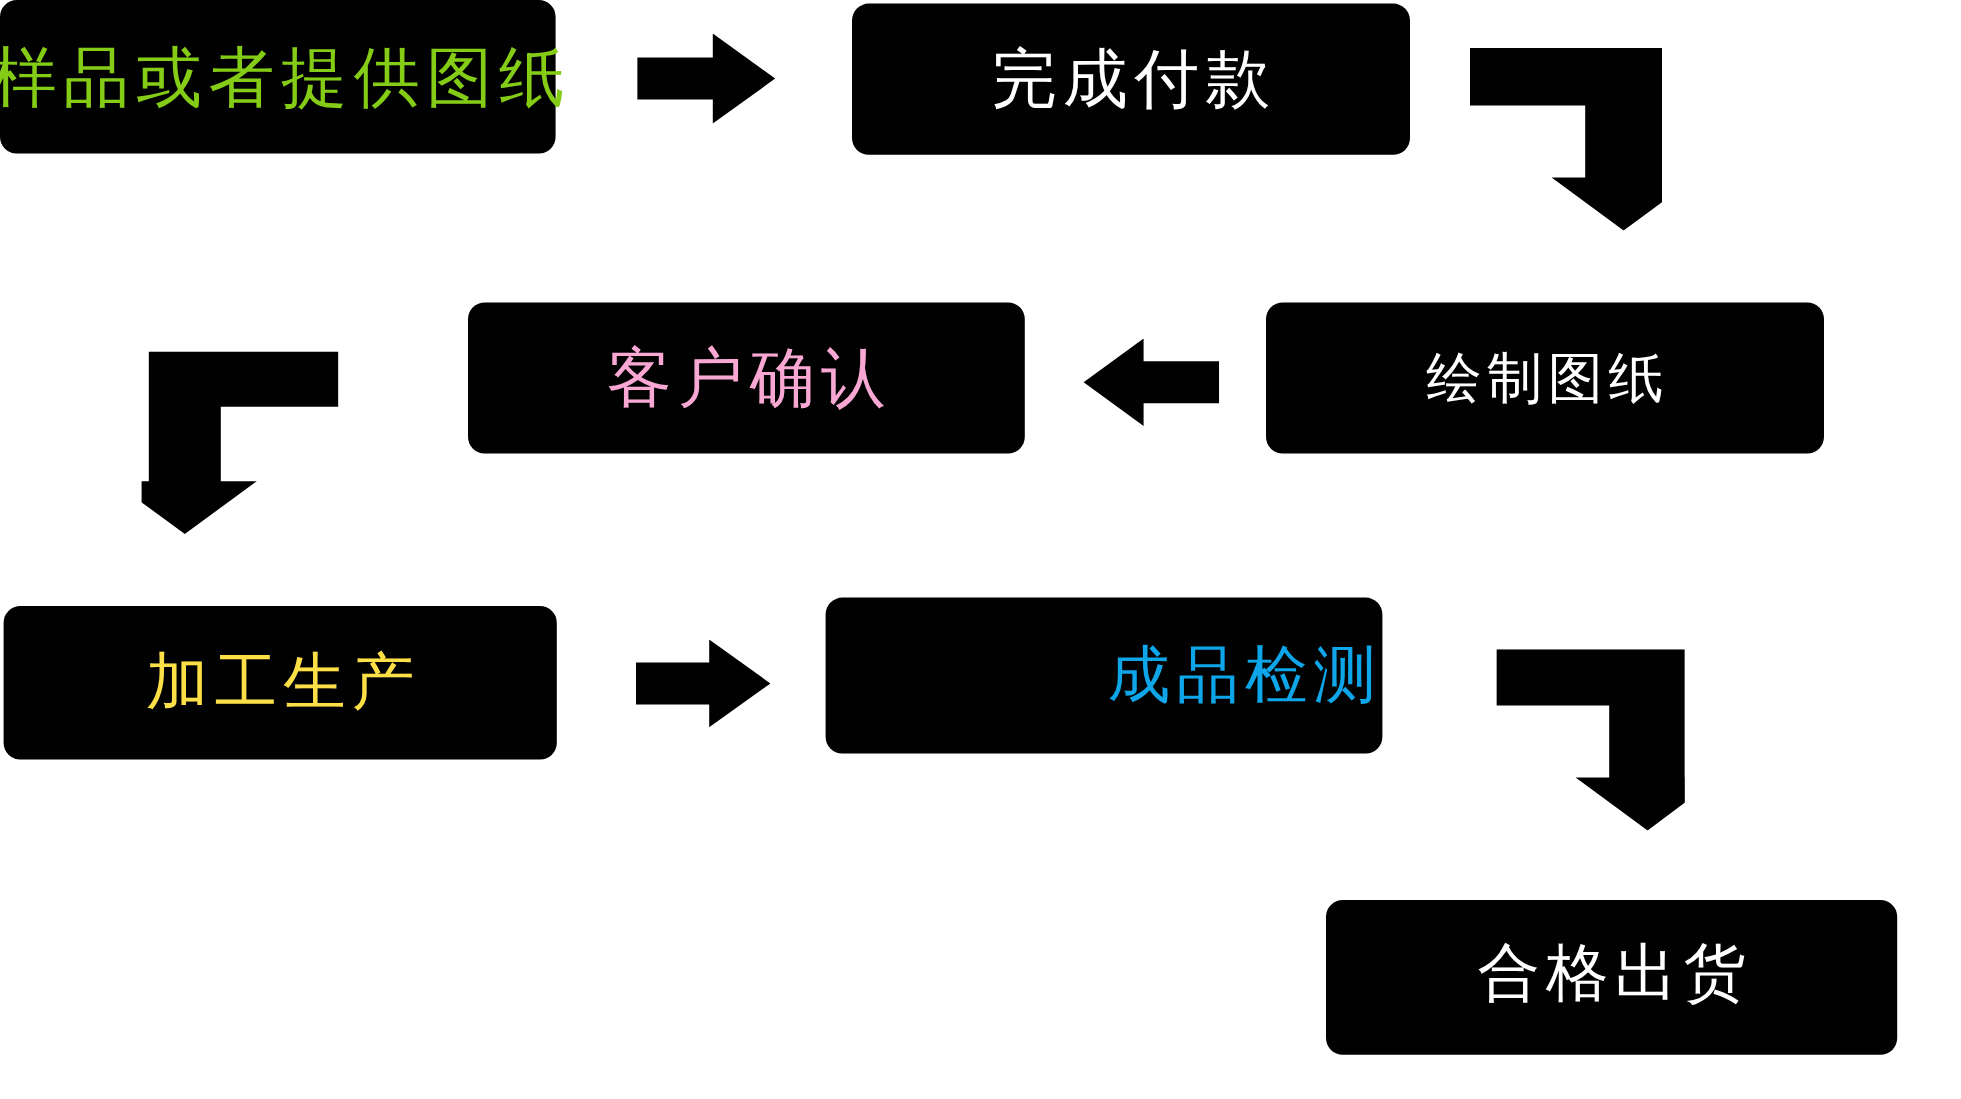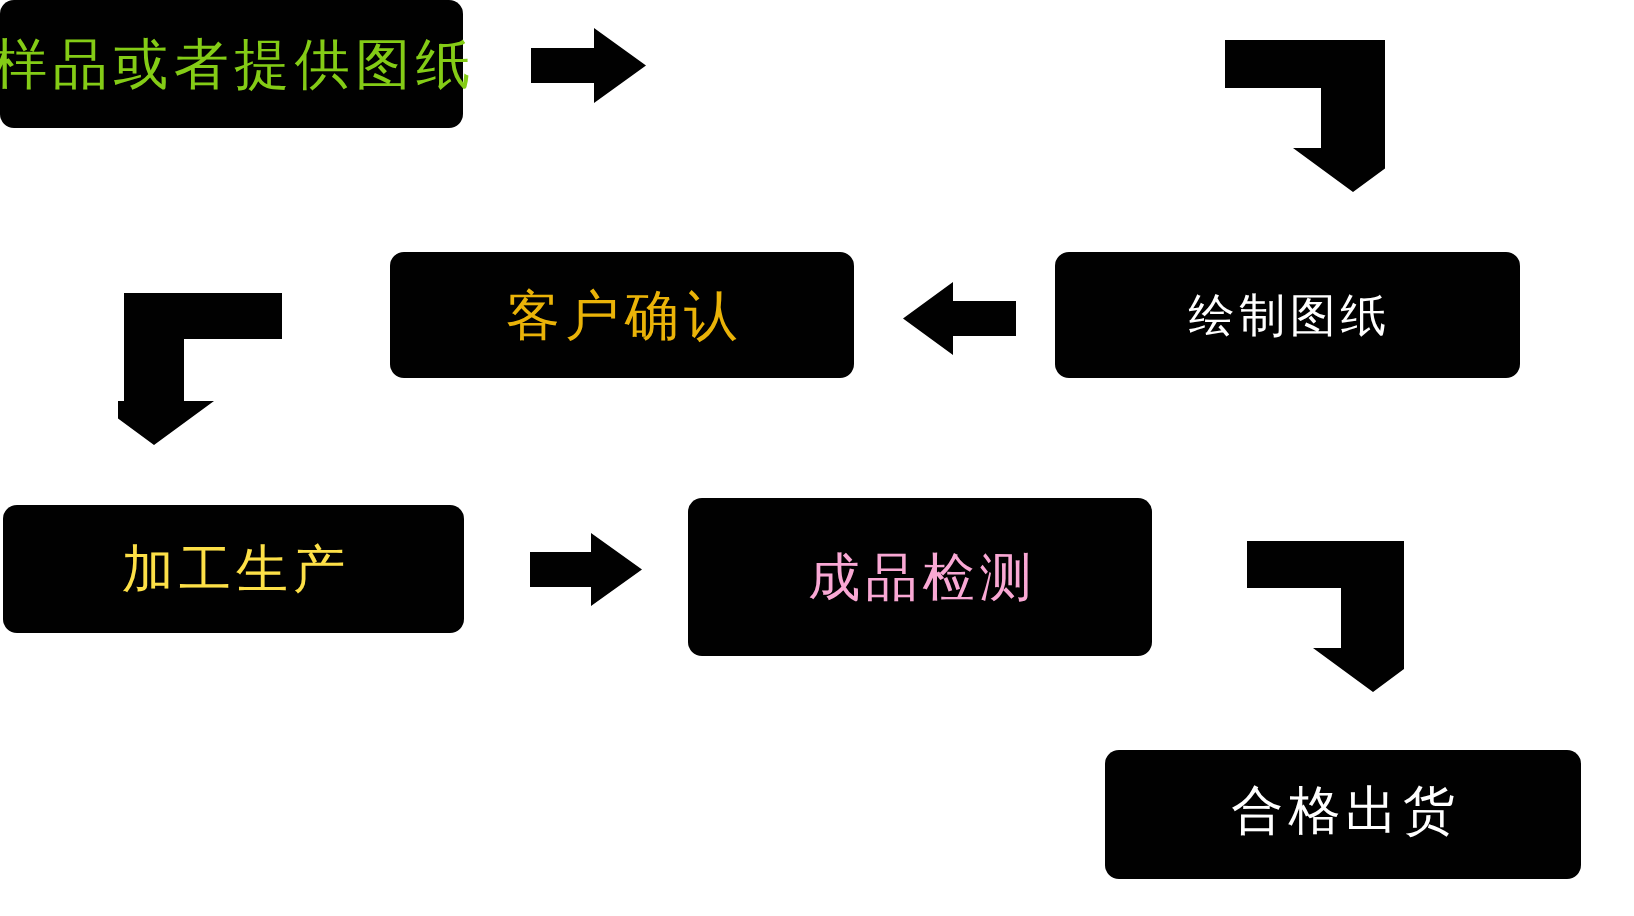--- a/index.html
+++ b/index.html
@@ -46,34 +46,37 @@
 </style>
 </head>
 <body>
 
 <div id="canvas" style="background: rgb(255, 255, 255);">
 
   <div class="node" id="n0" style="left: 0px; top: 0px; width: 463px; height: 128px; font-size: 55px; background: rgb(1, 1, 1); color: #84cc16;">
     <span class="node-label">样品或者提供图纸</span>
   </div>
 
+  <div class="node" id="n1" style="left: 710px; top: 3px; width: 465px; height: 126px; font-size: 54px; background: rgb(1, 1, 1); color: rgb(255, 255, 255);">
+    <span class="node-label">完成付款</span>
+  </div>
 
   <div class="node" id="n2" style="left: 1055px; top: 252px; width: 465px; height: 126px; font-size: 46px; background: rgb(1, 1, 1); color: rgb(255, 255, 255);">
     <span class="node-label">绘制图纸</span>
   </div>
 
-  <div class="node" id="n3" style="left: 390px; top: 252px; width: 464px; height: 126px; font-size: 54px; background: rgb(1, 1, 1); color: #eab308;">
+  <div class="node" id="n3" style="left: 390px; top: 252px; width: 464px; height: 126px; font-size: 54px; background: rgb(1, 1, 1); color: #f9a8d4;">
     <span class="node-label">客户确认</span>
   </div>
 
   <div class="node" id="n4" style="left: 3px; top: 505px; width: 461px; height: 128px; font-size: 52px; background: rgb(1, 1, 1); color: #fde047;">
     <span class="node-label">加工生产</span>
   </div>
 
-  <div class="node" id="n5" style="left: 688px; top: 498px; width: 464px; height: 158px; font-size: 52px; background: rgb(1, 1, 1); color: #f9a8d4;">
+  <div class="node" id="n5" style="left: 688px; top: 498px; width: 464px; height: 130px; font-size: 52px; background: rgb(1, 1, 1); color: #0ea5e9; justify-content: flex-end;">
     <span class="node-label">成品检测</span>
   </div>
 
   <div class="node" id="n6" style="left: 1105px; top: 750px; width: 476px; height: 129px; font-size: 52px; background: rgb(1, 1, 1); color: rgb(255, 255, 255); font-family: Liberation Mono, monospace;">
     <span class="node-label">合格出货</span>
   </div>
 
   <div class="arrow" id="c0" style="left: 531px; top: 28px; width: 115px; height: 75px;">
     <svg viewBox="0 0 115 75" preserveAspectRatio="none" aria-hidden="true">
       <path d="M 0 20 L 63 20 L 63 0 L 115 37.5 L 63 75 L 63 55 L 0 55 Z" fill="#010101"></path>

